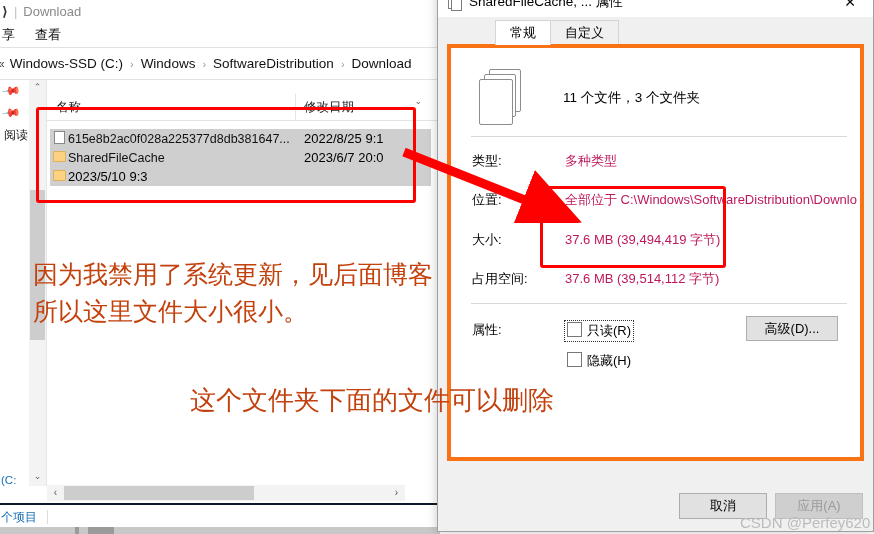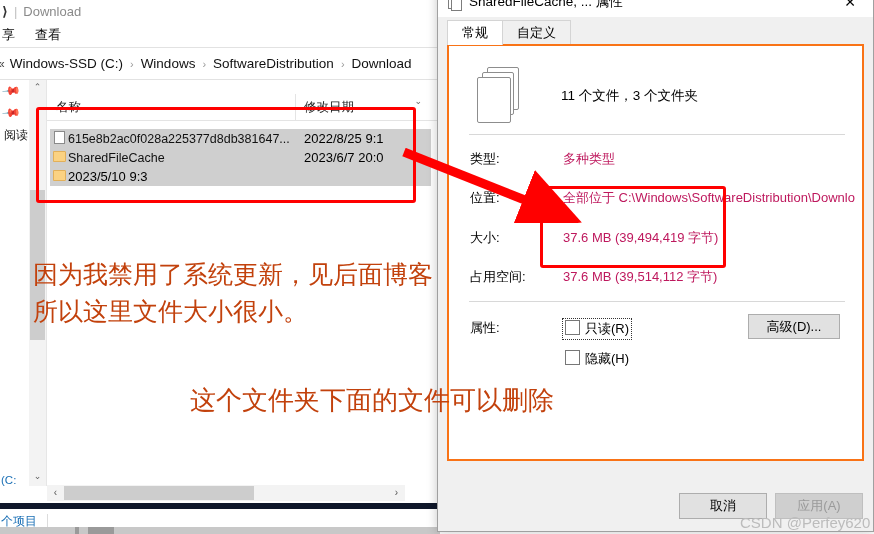--- a/index.html
+++ b/index.html
@@ -264,21 +264,21 @@
     width: 190px; height: 14px;
     background: #cdcdcd;
   }
 
   
   .statusbar {
     position: absolute;
     left: 0; top: 503px;
     width: 440px; height: 24px;
     background: #ffffff;
-    border-top: 6px solid #0f172a;
+    border-top: 2px solid #0f172a;
     display: flex;
     align-items: center;
   }
   .status-text {
     font-size: 12px;
     color: #1a6fb5;
     padding-left: 1px;
     white-space: nowrap;
   }
   .status-div {
@@ -367,27 +367,28 @@
     background: #f0f0f0;
     border: 1px solid #d4d4d4;
     border-bottom: none;
     margin-right: -1px;
   }
   .dlg-tab.active {
     background: #ffffff;
     border-color: #d4d4d4;
     position: relative;
     z-index: 2;
+    margin-left: 48px;
   }
   .dlg-body {
     position: absolute;
     left: 9px; top: 57px;
     width: 417px; height: 417px;
     background: #ffffff;
-    border: 2px solid #f97316;
+    border: 4px solid #f97316;
     box-sizing: border-box;
   }
 
   
   .prop-header {
     position: absolute;
     left: 0; top: 14px;
     width: 100%;
     height: 72px;
     display: flex;

